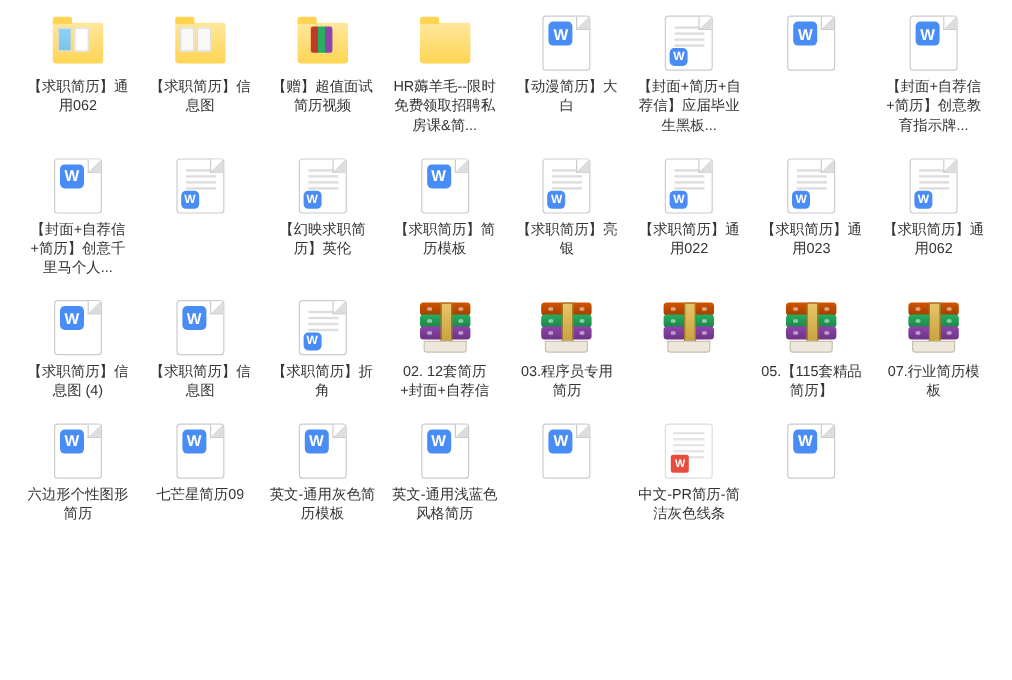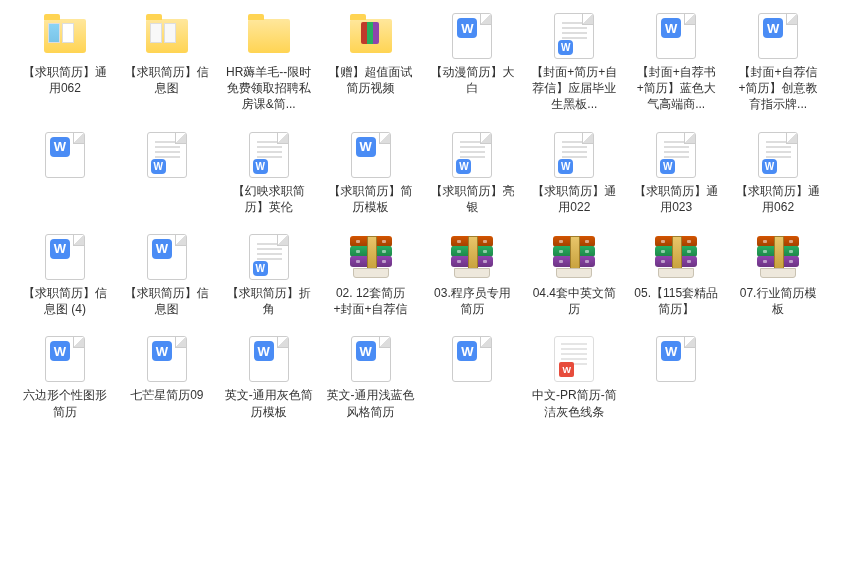--- a/index.html
+++ b/index.html
@@ -196,34 +196,34 @@
     <div class="icon-wrap">
         <div class="folder f2">
           <div class="thumb"></div>
           <div class="thumb"></div>
         </div>
       </div>
     <div class="label">【求职简历】信息图</div>
   </div>
     <div class="item">
     <div class="icon-wrap">
-        <div class="folder f4"></div>
-      </div>
-    <div class="label">HR薅羊毛--限时免费领取招聘私房课&amp;简...</div>
-  </div>
-    <div class="item">
-    <div class="icon-wrap">
         <div class="folder f3">
           <div class="thumb"></div>
         </div>
       </div>
     <div class="label">【赠】超值面试简历视频</div>
   </div>
     <div class="item">
     <div class="icon-wrap">
+        <div class="folder f4"></div>
+      </div>
+    <div class="label">HR薅羊毛--限时免费领取招聘私房课&amp;简...</div>
+  </div>
+    <div class="item">
+    <div class="icon-wrap">
         <div class="doc big">
           <div class="w-badge">W</div>
         </div>
       </div>
     <div class="label">【动漫简历】大白</div>
   </div>
     <div class="item">
     <div class="icon-wrap">
         <div class="doc small">
           <div class="lines">
@@ -236,36 +236,36 @@
         </div>
       </div>
     <div class="label">【封面+简历+自荐信】应届毕业生黑板...</div>
   </div>
     <div class="item">
     <div class="icon-wrap">
         <div class="doc big">
           <div class="w-badge">W</div>
         </div>
       </div>
-    <div class="label">【封面+自荐书+简历】蓝色大气高端商...</div>
   </div>
     <div class="item">
     <div class="icon-wrap">
         <div class="doc big">
           <div class="w-badge">W</div>
         </div>
       </div>
     <div class="label">【封面+自荐信+简历】创意教育指示牌...</div>
   </div>
     <div class="item">
     <div class="icon-wrap">
         <div class="doc big">
           <div class="w-badge">W</div>
         </div>
       </div>
+    <div class="label">【封面+自荐信+简历】创意千里马个人...</div>
   </div>
     <div class="item">
     <div class="icon-wrap">
         <div class="doc small">
           <div class="lines">
             <span></span>
             <span></span>
             <span></span>
             <span></span>
           </div>
@@ -408,21 +408,20 @@
     <div class="item">
     <div class="icon-wrap">
         <div class="rar">
           <div class="book b1"></div>
           <div class="book b2"></div>
           <div class="book b3"></div>
           <div class="belt"></div>
           <div class="base"></div>
         </div>
       </div>
-    <div class="label">04.4套中英文简历</div>
   </div>
     <div class="item">
     <div class="icon-wrap">
         <div class="rar">
           <div class="book b1"></div>
           <div class="book b2"></div>
           <div class="book b3"></div>
           <div class="belt"></div>
           <div class="base"></div>
         </div>

